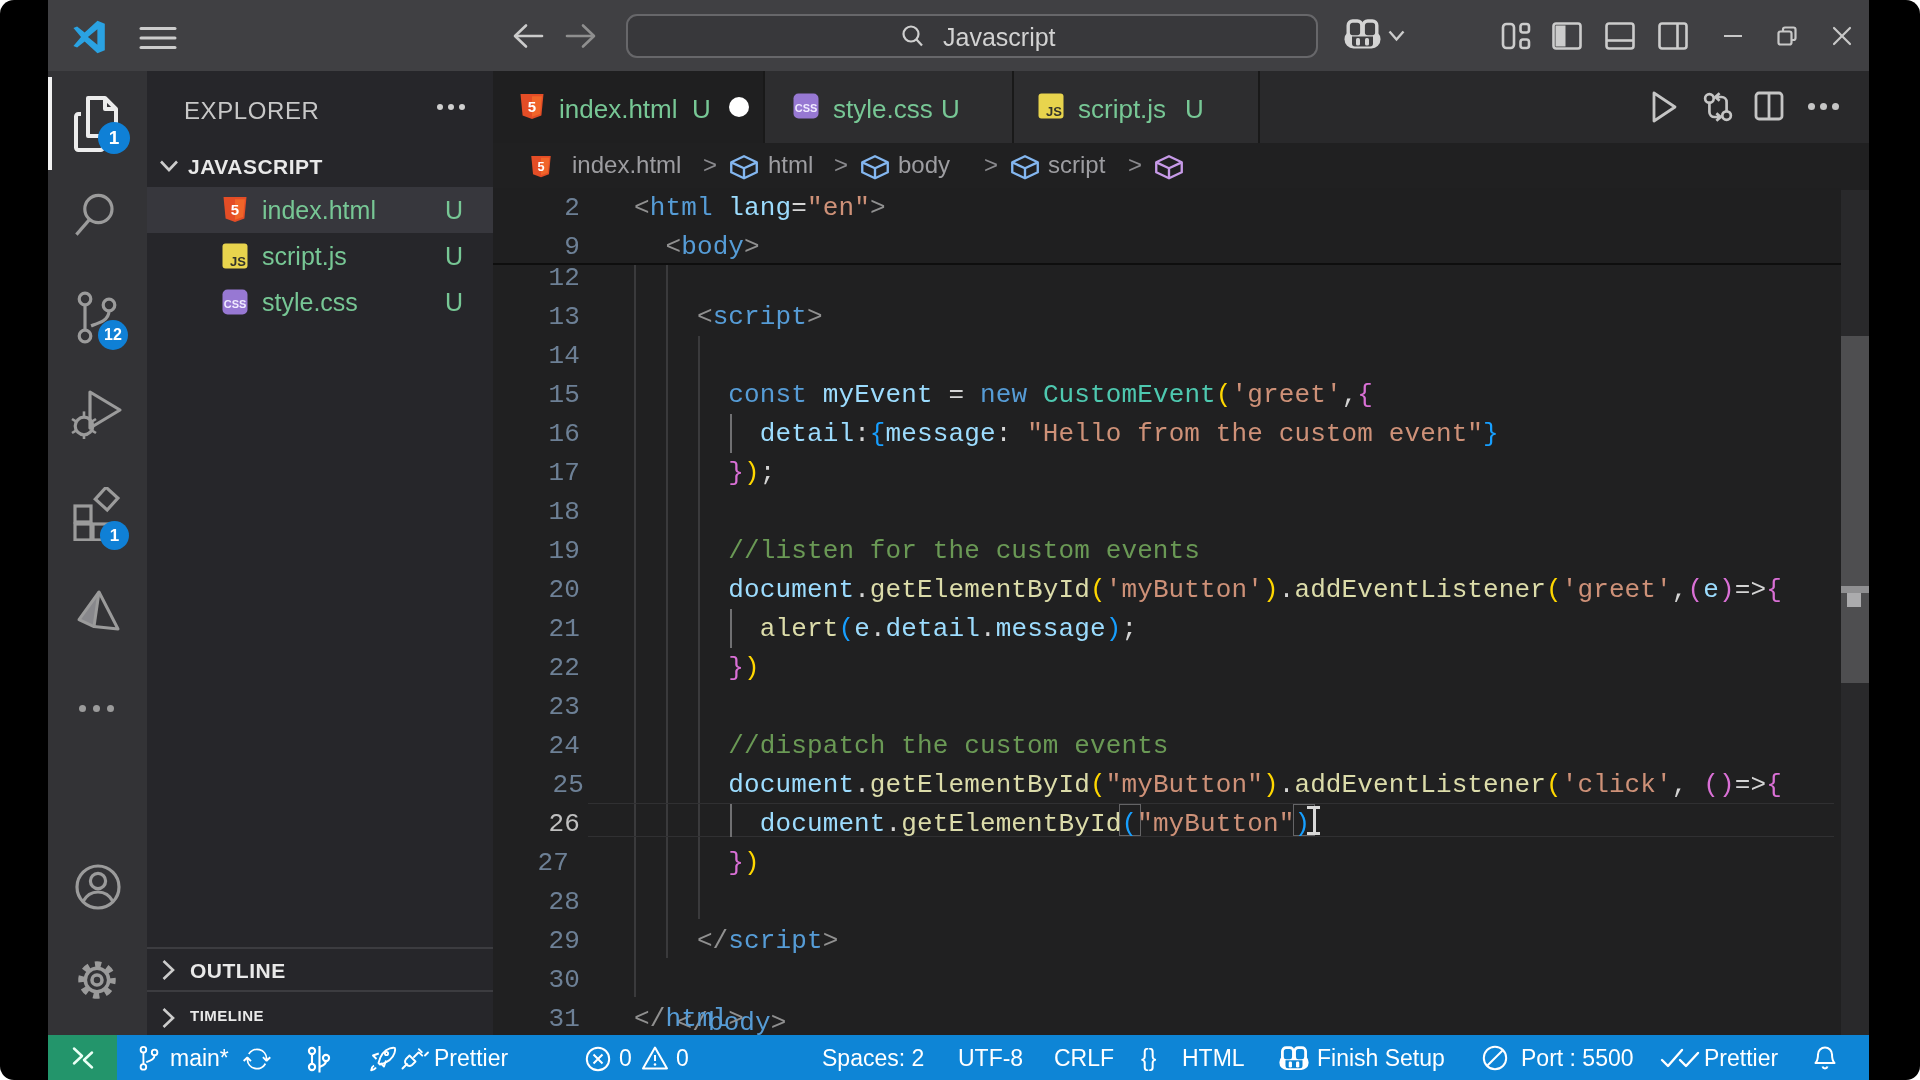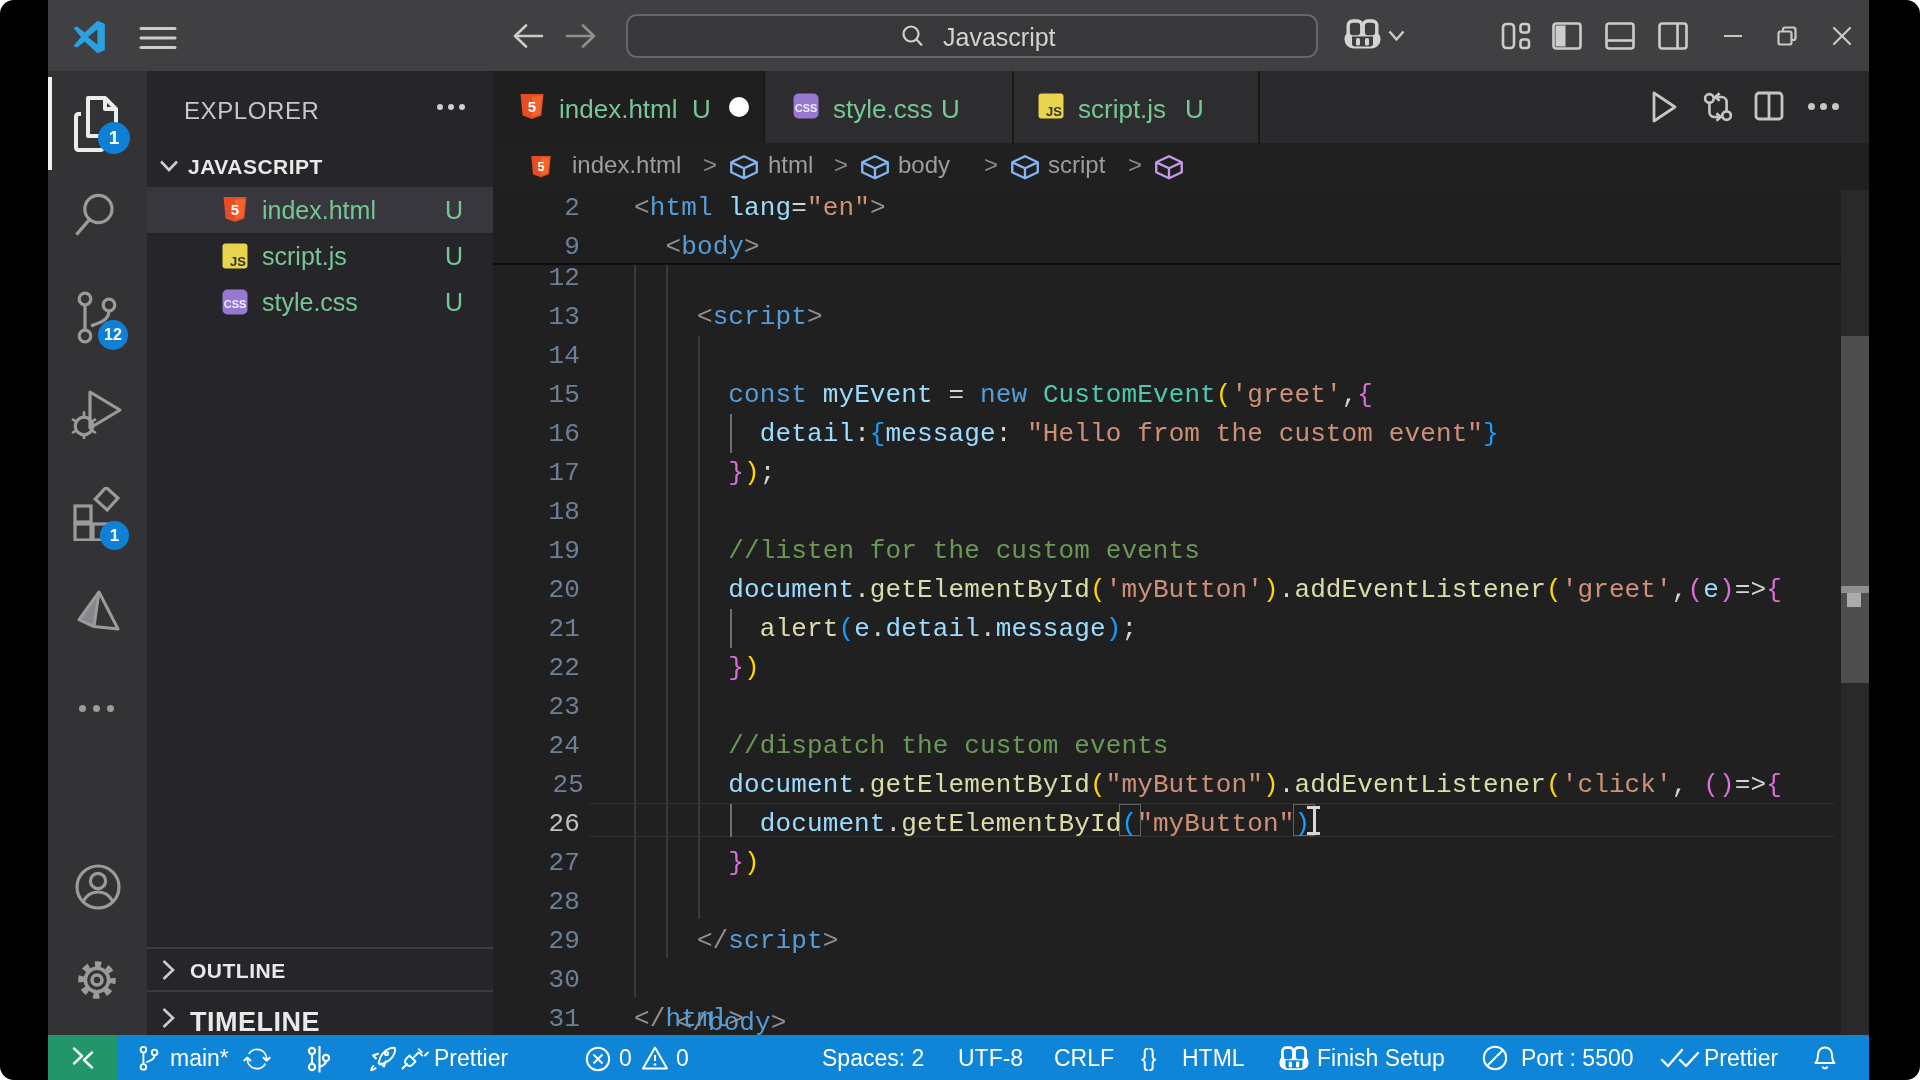--- a/index.html
+++ b/index.html
@@ -214,21 +214,21 @@
   
   <div class="abs" style="left:147px;top:947px;width:346px;height:2px;background:#3c3c40"></div>
   <svg class="abs" style="left:161px;top:959px" width="14" height="22" viewBox="0 0 14 22">
     <path d="M2.5 2 12 11 2.5 20" stroke="#cccccc" stroke-width="2.6" fill="none"></path>
   </svg>
   <div class="abs" style="left:190px;top:959px;font-size:21px;font-weight:bold;color:#e9e9e9;letter-spacing:.5px;">OUTLINE</div>
   <div class="abs" style="left:147px;top:990px;width:346px;height:2px;background:#3c3c40"></div>
   <svg class="abs" style="left:161px;top:1007px" width="14" height="22" viewBox="0 0 14 22">
     <path d="M2.5 2 12 11 2.5 20" stroke="#cccccc" stroke-width="2.6" fill="none"></path>
   </svg>
-  <div class="abs" style="left:190px;top:1007px;font-size:27px;font-weight:bold;color:#e9e9e9;letter-spacing:.5px;">TIMELINE</div>
+  <div class="abs" style="left:190px;top:1007px;font-size:15px;font-weight:bold;color:#e9e9e9;letter-spacing:.5px;">TIMELINE</div>
   <div class="abs" id="editor"></div>
   <div class="abs" id="tabstrip"></div>
   
   <div class="abs" style="left:493px;top:71px;width:270px;height:72px;background:#1f1f20"></div>
   <div class="abs" style="left:763px;top:71px;width:2px;height:72px;background:#191919"></div>
   <div class="abs" style="left:765px;top:71px;width:247px;height:72px;background:#2d2d2f"></div>
   <div class="abs" style="left:1012px;top:71px;width:2px;height:72px;background:#191919"></div>
   <div class="abs" style="left:1014px;top:71px;width:244px;height:72px;background:#2d2d2f"></div>
   <div class="abs" style="left:1258px;top:71px;width:2px;height:72px;background:#191919"></div>
   <svg class="abs" style="left:519px;top:93px" width="26" height="28" viewBox="0 0 26 28">
@@ -344,21 +344,21 @@
     <div class="code abs" style="left:141px;top:466.5px;">        <span class="f">alert</span><span class="b3">(</span><span class="v">e</span><span class="o">.</span><span class="v">detail</span><span class="o">.</span><span class="v">message</span><span class="b3">)</span><span class="o">;</span></div>
     <div class="gut abs" style="left:27px;top:505.5px;color:#6d8096">22</div>
     <div class="code abs" style="left:141px;top:505.5px;">      <span class="b2">}</span><span class="b1">)</span></div>
     <div class="gut abs" style="left:27px;top:544.5px;color:#6d8096">23</div>
     <div class="gut abs" style="left:27px;top:583.5px;color:#6d8096">24</div>
     <div class="code abs" style="left:141px;top:583.5px;">      <span class="c">//dispatch the custom events</span></div>
     <div class="gut abs" style="left:31px;top:622.5px;color:#6d8096">25</div>
     <div class="code abs" style="left:141px;top:622.5px;">      <span class="v">document</span><span class="o">.</span><span class="f">getElementById</span><span class="b1">(</span><span class="s">"myButton"</span><span class="b1">)</span><span class="o">.</span><span class="f">addEventListener</span><span class="b1">(</span><span class="s">'click'</span><span class="o">,</span> <span class="b2">()</span><span class="o">=&gt;</span><span class="b2">{</span></div>
     <div class="gut abs" style="left:27px;top:661.5px;color:#c0c0c0">26</div>
     <div class="code abs" style="left:141px;top:661.5px;">        <span class="v">document</span><span class="o">.</span><span class="f">getElementById</span><span class="b3">(</span><span class="s">"myButton"</span><span class="b3">)</span></div>
-    <div class="gut abs" style="left:27px;top:700.5px;color:#6d8096">27</div>
+    <div class="gut abs" style="left:16px;top:700.5px;color:#6d8096">27</div>
     <div class="code abs" style="left:141px;top:700.5px;">      <span class="b2">}</span><span class="b1">)</span></div>
     <div class="gut abs" style="left:27px;top:739.5px;color:#6d8096">28</div>
     <div class="gut abs" style="left:27px;top:778.5px;color:#6d8096">29</div>
     <div class="code abs" style="left:141px;top:778.5px;">    <span class="p">&lt;/</span><span class="t">script</span><span class="p">&gt;</span></div>
     <div class="gut abs" style="left:27px;top:817.5px;color:#6d8096">30</div>
     <div class="code abs" style="left:152px;top:817.5px;margin-top:43px;">  <span class="p">&lt;/</span><span class="t">body</span><span class="p">&gt;</span></div>
     <div class="gut abs" style="left:27px;top:856.5px;color:#6d8096">31</div>
     <div class="code abs" style="left:141px;top:856.5px;"><span class="p">&lt;/</span><span class="t">html</span><span class="p">&gt;</span></div>
 
     <div class="abs" style="left:814px;top:663px;width:13px;height:3px;background:#d8d8d8"></div>

